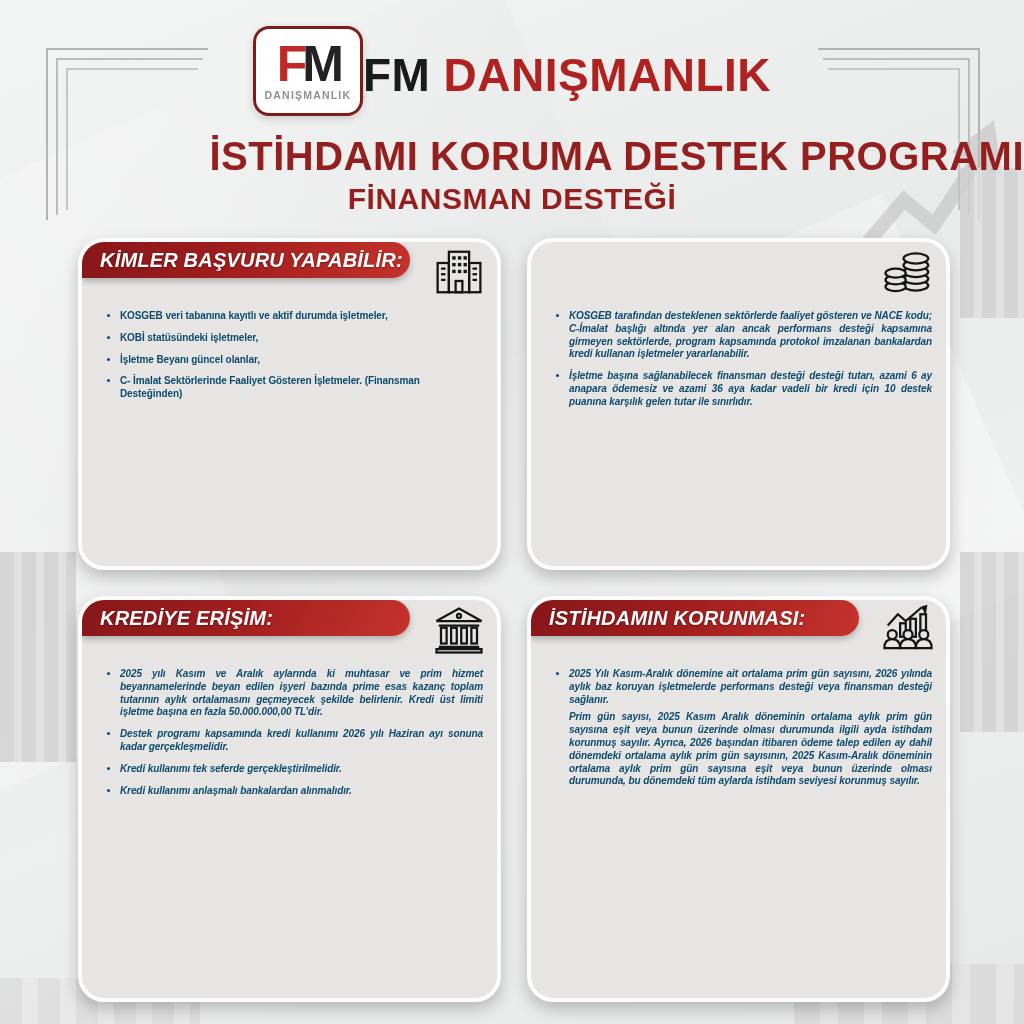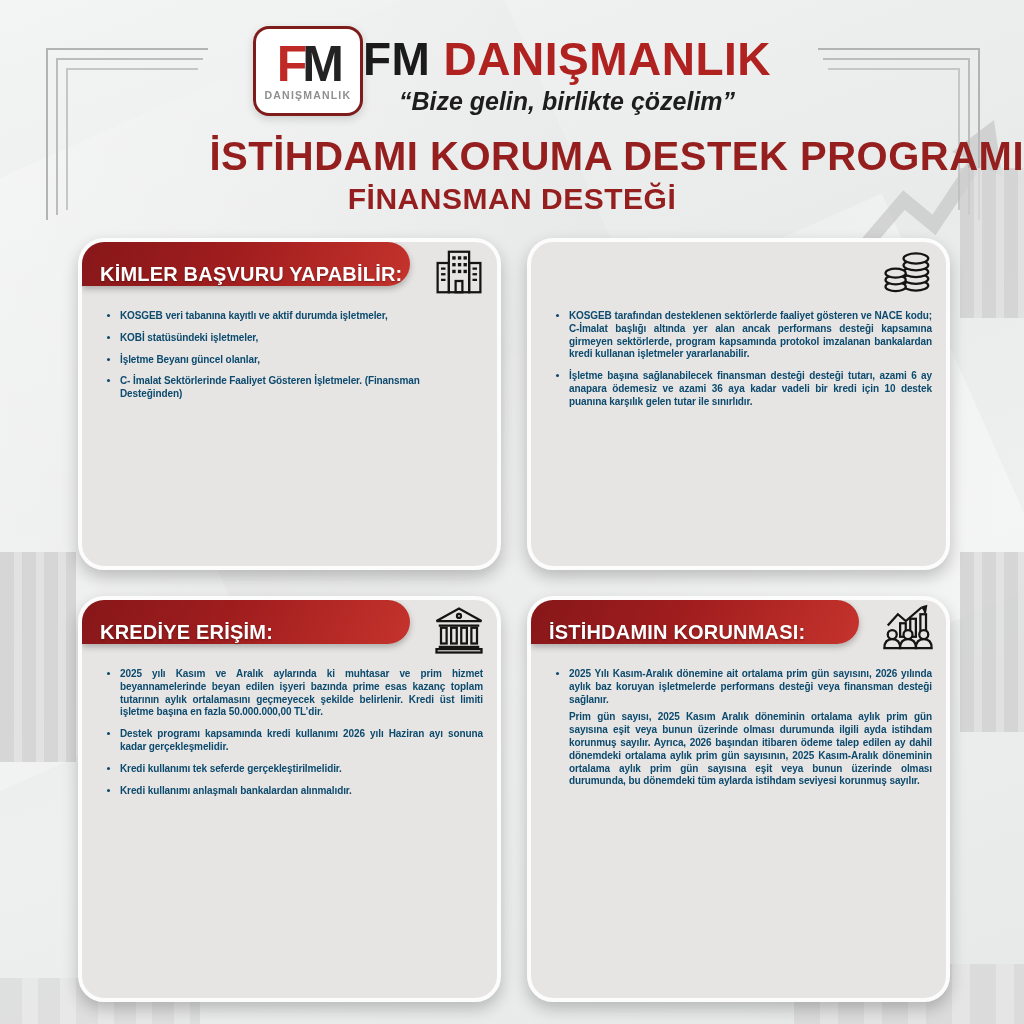--- a/index.html
+++ b/index.html
@@ -45,33 +45,33 @@
   .main-title { position:absolute; top:134px; left:0; width:1024px; text-align:right;
                 font-size:40px; font-weight:bold; color:#951e1e; letter-spacing:.5px; }
   .sub-title  { position:absolute; top:182px; left:0; width:1024px; text-align:center;
                 font-size:30px; font-weight:bold; color:#951e1e; letter-spacing:.5px; }
 
   
   .cards { position:absolute; left:78px; top:238px; width:872px;
            display:grid; grid-template-columns:423px 423px; grid-template-rows:332px 406px; gap:26px; }
   .card { position:relative; background:#e6e5e3; border:4px solid #fcfcfc; border-radius:26px;
           box-shadow:0 7px 16px rgba(0,0,0,.22); overflow:hidden; }
-  .card-head { position:absolute; top:0; left:0; height:44px; width:79%;
+  .card-head { position:absolute; top:0; left:0; height:36px; width:79%;
                background:linear-gradient(115deg,#871719 0%,#a01d1e 45%,#c5332c 100%);
                border-radius:20px 28px 28px 0;
-               display:flex; align-items:flex-end; padding:0 14px 0 18px;
-               box-shadow:0 3px 6px rgba(0,0,0,.25); }
+               display:flex; align-items:center; padding:0 14px 0 18px;
+               box-shadow:0 3px 6px rgba(0,0,0,.25);font-style:italic; }
   .card-head span { color:#ffffff; font-size:20px; font-weight:bold; letter-spacing:.2px; white-space:nowrap; text-shadow:0 1px 2px rgba(0,0,0,.35); }
   .card-icon { position:absolute; top:2px; right:8px; width:60px; height:56px; display:flex; align-items:center; justify-content:center; }
   .card-icon svg { width:54px; height:54px; }
   .card-body { position:absolute; top:60px; left:0; right:0; bottom:0; padding:8px 14px 8px 16px; }
   .card-body ul { list-style:disc; padding-left:22px; }
   .card-body li { font-size:10px; line-height:1.28; font-weight:bold; color:#0c4a6e; margin-bottom:9px; letter-spacing:-.1px; }
   .card-body li.no-bullet { list-style:none; margin-top:-4px; }
-  .just li { text-align:justify; }
+  .just li { text-align:justify;font-style:italic; }
 
   
   .sparkle { right:148px; bottom:28px; width:70px; height:70px; }
 </style>
 </head>
 <body>
 
 <div class="page">
 
   <div class="deco streak1"></div>
@@ -99,21 +99,20 @@
       </svg>
   </div>
 
   <div class="brand-row">
     <div class="logo-box">
       <div class="logo-fm"><span class="f">F</span><span class="m">M</span></div>
       <div class="logo-sub">DANIŞMANLIK</div>
     </div>
     <div class="brand-text">
       <div class="brand-name"><span class="bn-fm">FM</span><span> </span><span class="bn-rest">DANIŞMANLIK</span></div>
-      <div class="brand-tagline">“Bize gelin, birlikte çözelim”</div>
     </div>
   </div>
 
   <div class="main-title">İSTİHDAMI KORUMA DESTEK PROGRAMI</div>
   <div class="sub-title">FİNANSMAN DESTEĞİ</div>
 
   <div class="cards">
 
     <div class="card">
       <div class="card-head">

